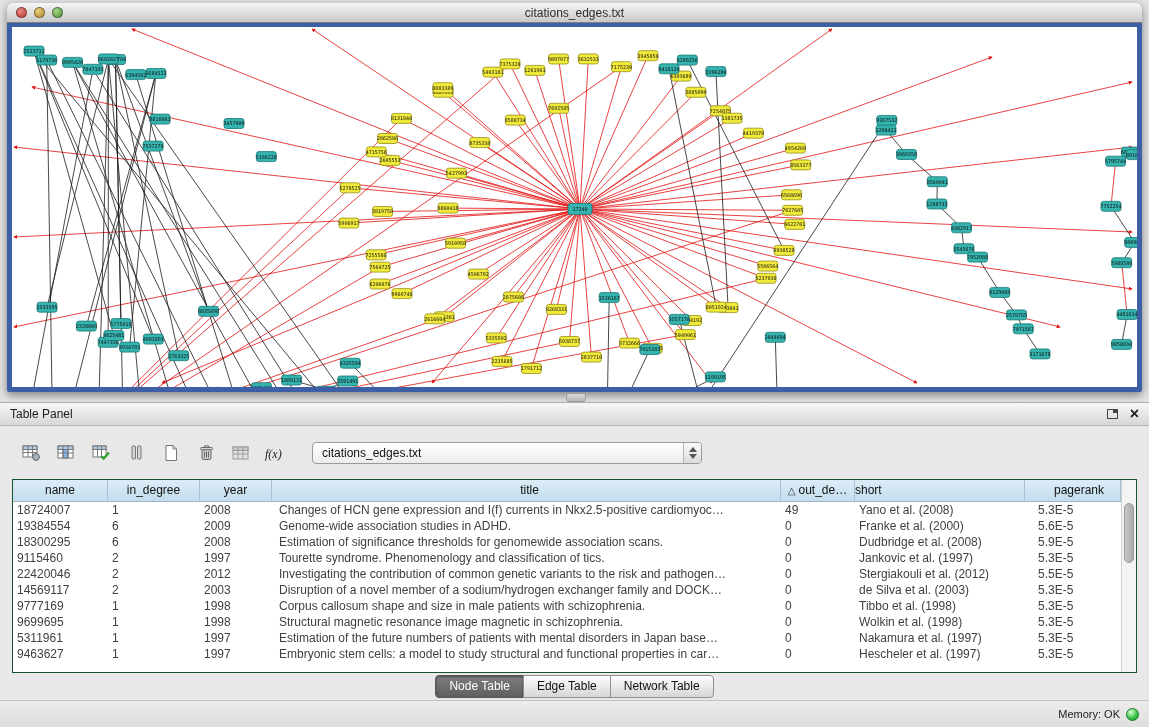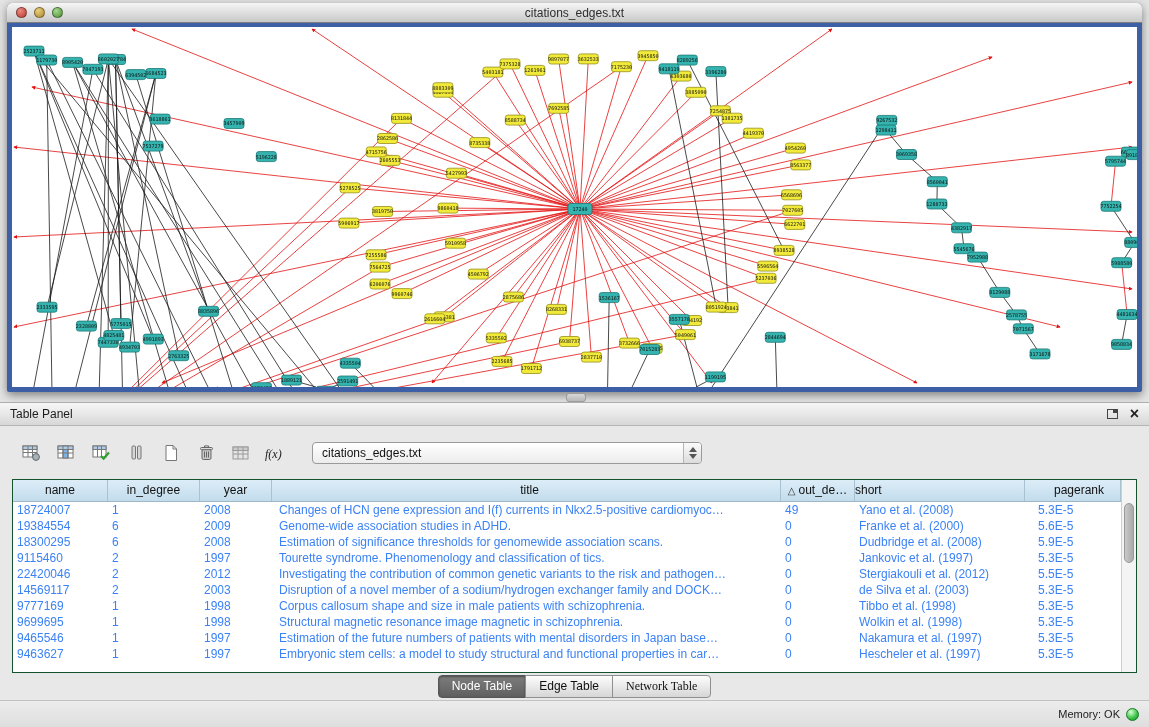--- a/index.html
+++ b/index.html
@@ -79,21 +79,21 @@
     width:calc(100% - 15px);
     background:linear-gradient(#dcedf8,#c3dcec);
     border-bottom:1px solid #9fb6c5;font-size:12px;color:#111;
   }
   .hcell{
     text-align:center;border-right:1px solid #a8c2d2;box-sizing:border-box;
     white-space:nowrap;overflow:hidden;position:relative;
   }
   .hcell .sort{font-size:10px;margin-right:3px;color:#333;}
   .tbody{width:calc(100% - 15px);}
-  .trow{display:flex;height:16px;line-height:16px;font-size:12px;color:#3b82f6;background:#fff;}
+  .trow{display:flex;height:16px;line-height:16px;font-size:12px;color:#404040;background:#fff;}
   .tcell{box-sizing:border-box;white-space:nowrap;overflow:hidden;padding:0 4px;}
   .c0{width:95px;}
   .c1{width:92px;}
   .c2{width:72px;}
   .c3{flex:1;padding-left:7px;}
   .c4{width:74px;}
   .c5{width:170px;text-align:left;}
   .c6{width:96px;padding-left:13px;}
   .vscroll{
     position:absolute;right:0;top:0;bottom:0;width:15px;
@@ -104,21 +104,21 @@
     background:linear-gradient(90deg,#c9c9c9,#a9a9a9);border-radius:6px;border:1px solid #9a9a9a;
   }
   
   .tabs{position:absolute;left:0;right:0;top:272px;display:flex;justify-content:center;}
   .tab{
     padding:2px 13px;height:17px;line-height:17px;font-size:12px;color:#111;
     border:1px solid #8f8f8f;background:linear-gradient(#fdfdfd,#d6d6d6);
     margin-left:-1px;cursor:default;
   }
   .tab:first-child{border-radius:4px 0 0 4px;margin-left:0;}
-  .tab:last-child{border-radius:0 4px 4px 0;font-family:Liberation Serif, serif;}
+  .tab:last-child{border-radius:0 4px 4px 0;}
   .tab.active{
     background:linear-gradient(#7d7d7d,#5f5f5f);color:#fff;border-color:#565656;
     box-shadow:inset 0 1px 2px rgba(0,0,0,.4);
   }
   
   .statusbar{
     position:absolute;left:0;top:700px;width:1149px;height:27px;
     background:linear-gradient(#ececec,#dedede);border-top:1px solid #c2c2c2;
     display:flex;align-items:center;justify-content:flex-end;gap:6px;
     padding-right:10px;box-sizing:border-box;font-size:11px;color:#222;
@@ -906,21 +906,21 @@
           <div class="trow">
             <div class="tcell c0">9699695</div>
             <div class="tcell c1">1</div>
             <div class="tcell c2">1998</div>
             <div class="tcell c3">Structural magnetic resonance image magnetic in schizophrenia.</div>
             <div class="tcell c4">0</div>
             <div class="tcell c5">Wolkin et al. (1998)</div>
             <div class="tcell c6">5.3E-5</div>
           </div>
           <div class="trow">
-            <div class="tcell c0">9465546</div>
+            <div class="tcell c0">5311961</div>
             <div class="tcell c1">1</div>
             <div class="tcell c2">1997</div>
             <div class="tcell c3">Estimation of the future numbers of patients with mental disorders in Japan base…</div>
             <div class="tcell c4">0</div>
             <div class="tcell c5">Nakamura et al. (1997)</div>
             <div class="tcell c6">5.3E-5</div>
           </div>
           <div class="trow">
             <div class="tcell c0">9463627</div>
             <div class="tcell c1">1</div>

